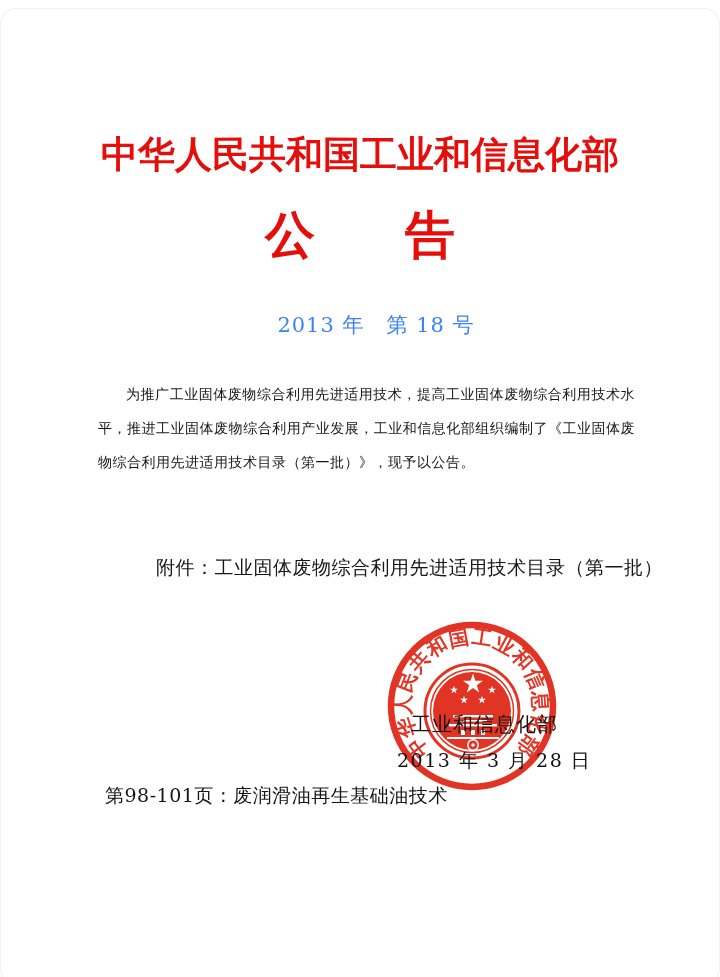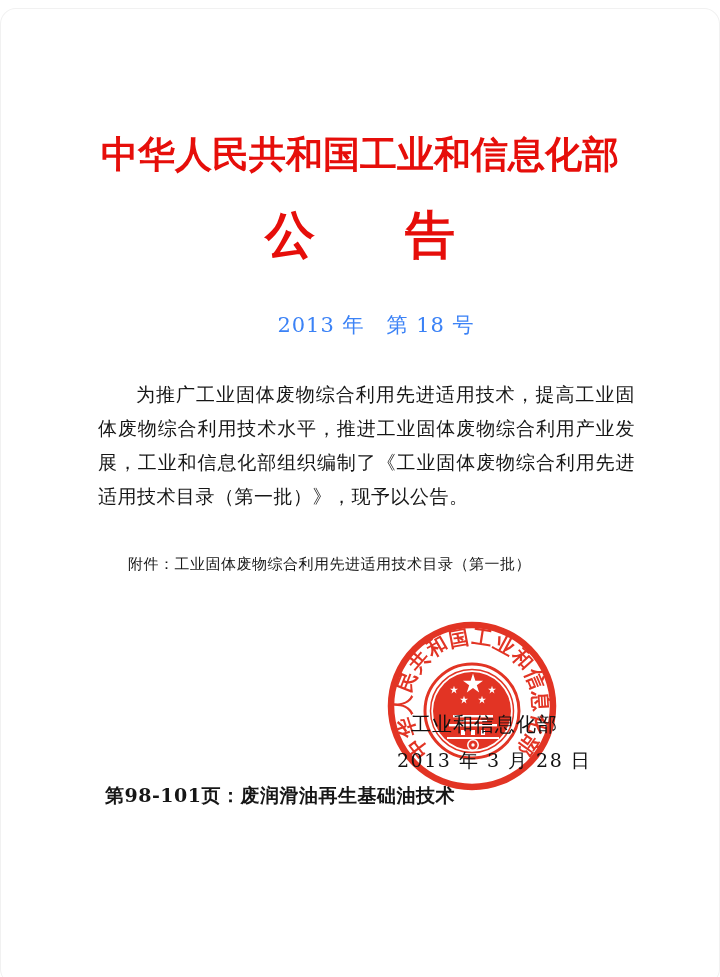--- a/index.html
+++ b/index.html
@@ -26,47 +26,48 @@
     gap:90px;
     font-size:50px;font-weight:bold;line-height:1.15;
   }
   .issue-line{
     position:absolute;top:303px;left:0;width:100%;
     text-align:center;
     font-size:21px;color:#3b82f6;letter-spacing:1px;padding-left:16px;
   }
   .body-paragraph{
     position:absolute;top:369px;left:98px;width:537px;
-    font-size:19px;line-height:34px;color:#161616;
+    font-size:14px;line-height:34px;color:#161616;
     text-align:justify;text-align-last:left;
     text-indent:2em;letter-spacing:0.5px;
   }
   .attachment-line{
     position:absolute;top:547px;left:98px;width:565px;
-    font-size:15px;color:#161616;
+    font-size:19px;color:#161616;
     text-indent:2em;letter-spacing:0.5px;
     white-space:nowrap;
+    text-align:right;
   }
   .seal{
     position:absolute;left:387px;top:613px;width:170px;height:170px;
   }
   .signer-name{
     position:absolute;left:411px;top:703px;
     font-size:20px;font-weight:normal;color:#121212;letter-spacing:1px;
     white-space:nowrap;
   }
   .sign-date{
     position:absolute;left:397px;top:740px;
     font-size:19px;color:#121212;letter-spacing:1.5px;
     white-space:nowrap;
   }
   .footer-note{
     position:absolute;left:105px;
     font-size:19px;color:#161616;letter-spacing:0.5px;
-    font-weight:700;white-space:nowrap;
+    font-weight:400;white-space:nowrap;
   }
   .footer-note-1{top:775px;}
   .footer-note-2{top:806px;}
 </style>
 </head>
 <body>
 
 <div class="page">
 
   <div class="ministry-title" style="color:#e60e0a;">中华人民共和国工业和信息化部</div>

